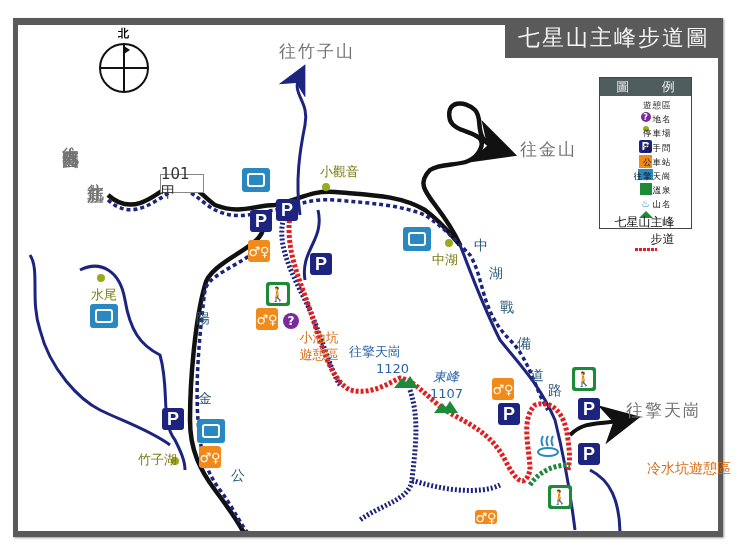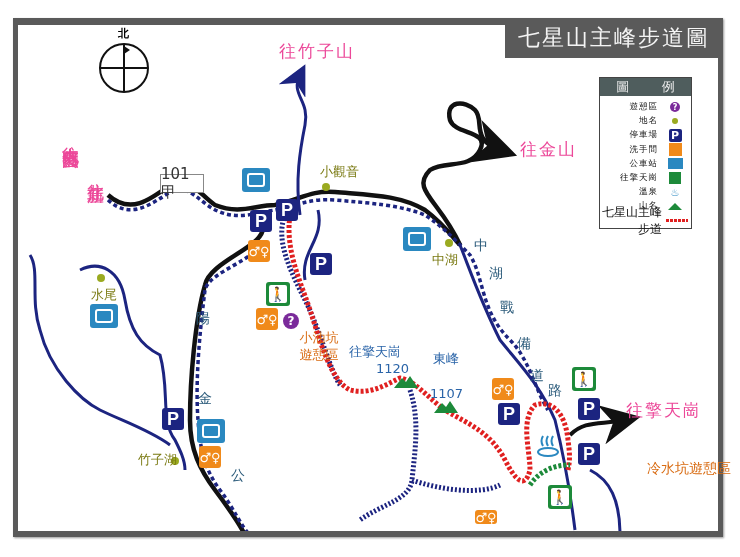--- a/index.html
+++ b/index.html
@@ -2,30 +2,30 @@
 <html><head>
 <meta charset="utf-8">
 <style>
   html,body{margin:0;padding:0;background:#fff;}
   body{width:740px;height:557px;position:relative;overflow:hidden;font-family:"DejaVu Sans","Liberation Sans",sans-serif;}
   .frame{position:absolute;left:13px;top:18px;width:710px;height:519px;background:#5a5a5a;box-shadow:1px 1px 2px #999;}
   .inner{position:absolute;left:18px;top:25px;width:700px;height:506px;background:#fff;overflow:hidden;}
   .title-bar{position:absolute;left:505px;top:18px;width:218px;height:40px;background:#5a5a5a;color:#f4f4f4;font-size:22px;letter-spacing:2px;display:flex;align-items:center;justify-content:center;}
   svg.map{position:absolute;left:0;top:0;width:740px;height:557px;}
   .lbl{position:absolute;white-space:nowrap;line-height:1;}
-  .dest{color:#ec4899;font-size:17px;letter-spacing:2px;}
+  .dest{color:#737373;font-size:17px;letter-spacing:2px;}
   .vert{writing-mode:vertical-rl;letter-spacing:1px;}
   .place{color:#7a7a12;font-size:13px;}
   .peak{color:#2a64a8;font-size:13px;text-align:center;}
   .rest{color:#d86a10;font-size:13px;margin-left:40px;}
   .roadname{color:#2a5a7a;font-size:14px;}
   .road101{position:absolute;left:160px;top:174px;width:42px;height:17px;border:1px solid #888;background:#fff;font-size:15px;color:#333;display:flex;align-items:center;justify-content:center;}
   .legend{position:absolute;left:599px;top:77px;width:91px;height:150px;border:1px solid #444;background:#fff;}
   .legend-head{height:18px;background:#4f5d5d;color:#eee;font-size:13px;display:flex;justify-content:space-around;align-items:center;}
-  .legend-row{display:flex;align-items:center;height:14.2px;font-size:8.5px;color:#111;}
+  .legend-row{display:flex;align-items:center;height:14.2px;font-size:8.5px;color:#111;flex-direction:column;}
   .legend-row .l{width:58px;text-align:right;letter-spacing:1px;padding-right:6px;}
   .legend-row .i{width:22px;display:flex;justify-content:center;align-items:center;}
   .ico{display:inline-block;}
   .icoP{width:13px;height:13px;background:#1c2480;color:#fff;font-weight:bold;font-size:11px;border-radius:2px;display:flex;align-items:center;justify-content:center;}
   .icoQ{width:10px;height:10px;border-radius:50%;background:#7a2a9a;color:#fff;font-size:8px;display:flex;align-items:center;justify-content:center;font-weight:bold;}
   .icoDot{width:6px;height:6px;border-radius:50%;background:#9aaa20;}
   .icoWC{width:13px;height:13px;background:#f08a1a;}
   .icoBus{width:15px;height:11px;background:#2a88c0;}
   .icoEnt{width:12px;height:12px;background:#1d8a3a;}
   .icoSpring{width:12px;height:12px;color:#2a88c0;font-size:10px;display:flex;align-items:center;justify-content:center;}
@@ -117,21 +117,21 @@
 <div class="lbl place" style="left:320px;top:165px;">小觀音</div>
 <div class="dot" style="left:445px;top:239px;"></div>
 <div class="lbl place" style="left:432px;top:253px;">中湖</div>
 <div class="dot" style="left:97px;top:274px;"></div>
 <div class="lbl place" style="left:91px;top:288px;">水尾</div>
 <div class="dot" style="left:171px;top:457px;"></div>
 <div class="lbl place" style="left:138px;top:453px;">竹子湖</div>
 
 <div class="lbl peak" style="left:349px;top:345px;">往擎天崗</div>
 <div class="lbl peak" style="left:376px;top:362px;">1120</div>
-<div class="lbl peak" style="left:433px;top:352px;">東峰</div>
+<div class="lbl peak" style="left:433px;top:370px;font-style:italic;">東峰</div>
 <div class="lbl peak" style="left:430px;top:387px;">1107</div>
 
 <div class="lbl rest" style="left:256px;top:330px;width:46px;white-space:normal;text-align:center;line-height:1.3;">小油坑遊憩區</div>
 <div class="lbl rest" style="left:607px;top:461px;font-size:14px;">冷水坑遊憩區</div>
 
 <div class="lbl roadname" style="left:474px;top:238px;">中</div>
 <div class="lbl roadname" style="left:489px;top:266px;">湖</div>
 <div class="lbl roadname" style="left:500px;top:300px;">戰</div>
 <div class="lbl roadname" style="left:517px;top:336px;">備</div>
 <div class="lbl roadname" style="left:530px;top:368px;">道</div>

